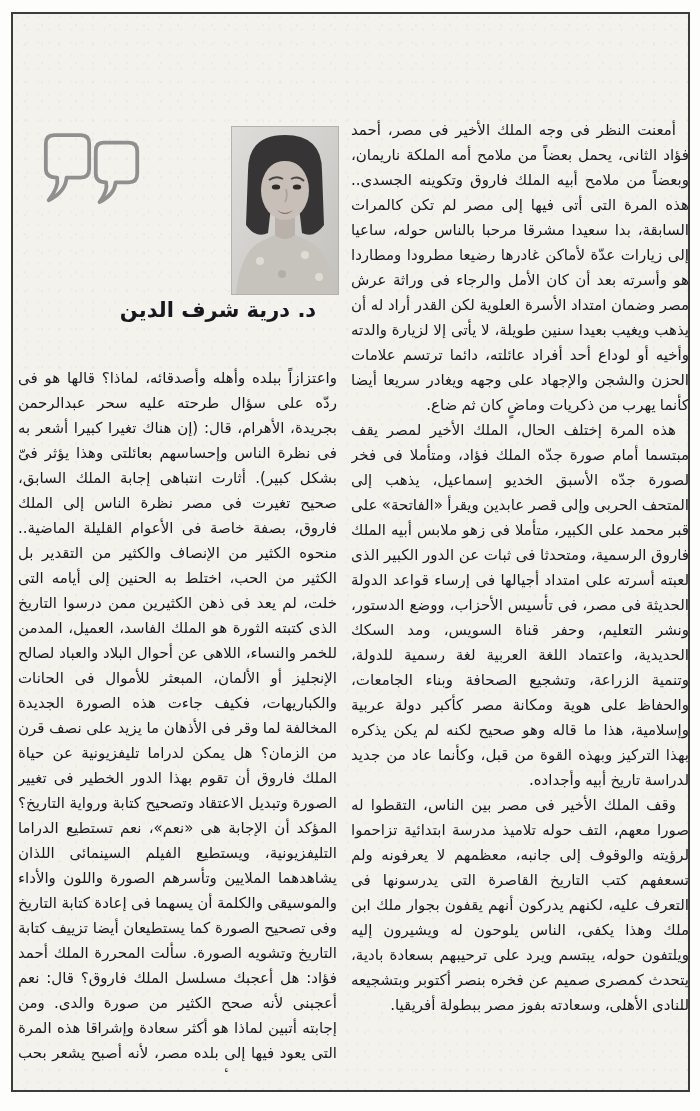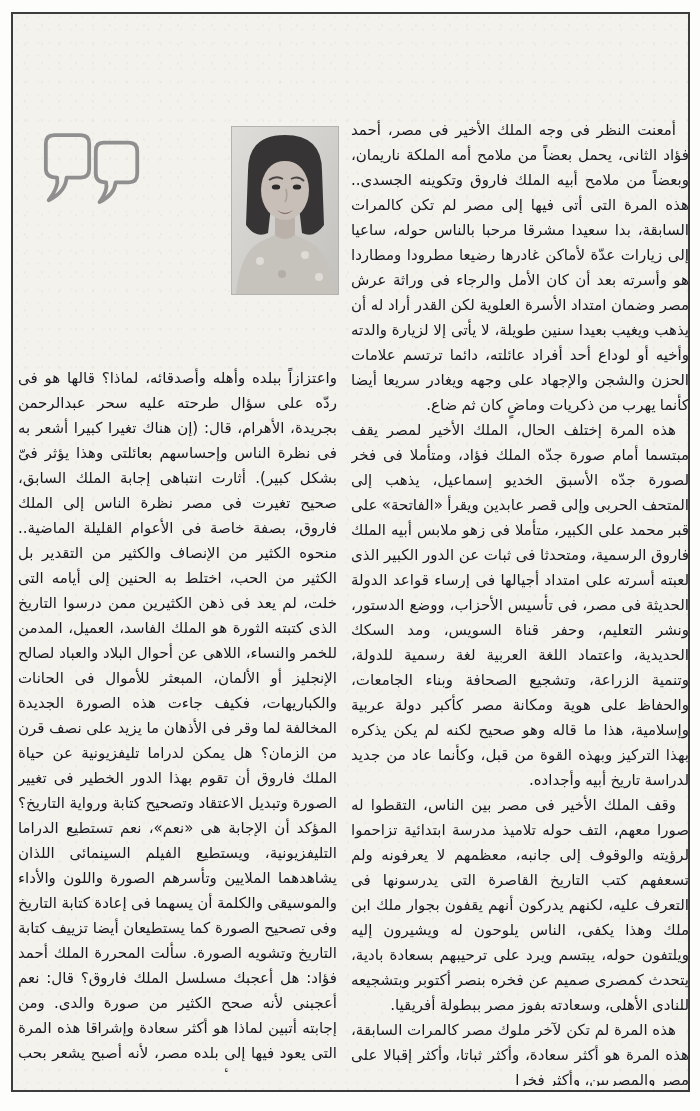--- a/index.html
+++ b/index.html
@@ -92,26 +92,26 @@
       <path d="M54 62 q2 8 -1 13" stroke="#b0a294" stroke-width="1.6" fill="none"></path>
       <path d="M45 83 q8 6 16 0 q-8 8 -16 0 z" fill="#8a625e"></path>
       <path d="M4 167 Q8 124 30 114 L43 108 Q53 116 63 108 L76 114 Q98 124 102 167 Z" fill="#ccc5bc"></path>
       <circle cx="28" cy="134" r="4" fill="#e6e1da"></circle>
       <circle cx="73" cy="128" r="4" fill="#e6e1da"></circle>
       <circle cx="50" cy="147" r="4" fill="#b8b0a5"></circle>
       <circle cx="87" cy="150" r="4" fill="#e6e1da"></circle>
     </svg>
   </div>
 
+  <div class="byline">د. درية شرف الدين</div>
 
 
   <div class="col col-right">
     <p>أمعنت النظر فى وجه الملك الأخير فى مصر، أحمد فؤاد الثانى، يحمل بعضاً من ملامح أمه الملكة ناريمان، وبعضاً من ملامح أبيه الملك فاروق وتكوينه الجسدى.. هذه المرة التى أتى فيها إلى مصر لم تكن كالمرات السابقة، بدا سعيدا مشرقا مرحبا بالناس حوله، ساعيا إلى زيارات عدّة لأماكن غادرها رضيعا مطرودا ومطاردا هو وأسرته بعد أن كان الأمل والرجاء فى وراثة عرش مصر وضمان امتداد الأسرة العلوية لكن القدر أراد له أن يذهب ويغيب بعيدا سنين طويلة، لا يأتى إلا لزيارة والدته وأخيه أو لوداع أحد أفراد عائلته، دائما ترتسم علامات الحزن والشجن والإجهاد على وجهه ويغادر سريعا أيضا كأنما يهرب من ذكريات وماضٍ كان ثم ضاع.</p>
     <p>هذه المرة إختلف الحال، الملك الأخير لمصر يقف مبتسما أمام صورة جدّه الملك فؤاد، ومتأملا فى فخر لصورة جدّه الأسبق الخديو إسماعيل، يذهب إلى المتحف الحربى وإلى قصر عابدين ويقرأ «الفاتحة» على قبر محمد على الكبير، متأملا فى زهو ملابس أبيه الملك فاروق الرسمية، ومتحدثا فى ثبات عن الدور الكبير الذى لعبته أسرته على امتداد أجيالها فى إرساء قواعد الدولة الحديثة فى مصر، فى تأسيس الأحزاب، ووضع الدستور، ونشر التعليم، وحفر قناة السويس، ومد السكك الحديدية، واعتماد اللغة العربية لغة رسمية للدولة، وتنمية الزراعة، وتشجيع الصحافة وبناء الجامعات، والحفاظ على هوية ومكانة مصر كأكبر دولة عربية وإسلامية، هذا ما قاله وهو صحيح لكنه لم يكن يذكره بهذا التركيز وبهذه القوة من قبل، وكأنما عاد من جديد لدراسة تاريخ أبيه وأجداده.</p>
     <p>وقف الملك الأخير فى مصر بين الناس، التقطوا له صورا معهم، التف حوله تلاميذ مدرسة ابتدائية تزاحموا لرؤيته والوقوف إلى جانبه، معظمهم لا يعرفونه ولم تسعفهم كتب التاريخ القاصرة التى يدرسونها فى التعرف عليه، لكنهم يدركون أنهم يقفون بجوار ملك ابن ملك وهذا يكفى، الناس يلوحون له ويشيرون إليه ويلتفون حوله، يبتسم ويرد على ترحيبهم بسعادة بادية، يتحدث كمصرى صميم عن فخره بنصر أكتوبر وبتشجيعه للنادى الأهلى، وسعادته بفوز مصر ببطولة أفريقيا.</p>
-    <p>هذه المرة لم تكن لآخر ملوك مصر كالمرات السابقة، هذه المرة هو أكثر سعادة، وأكثر ثباتا، وأكثر إقبالا على مصر والمصريين، وأكثر فخرا</p>
   </div>
 
   <div class="col col-left">
     <p class="cont">واعتزازاً ببلده وأهله وأصدقائه، لماذا؟ قالها هو فى ردّه على سؤال طرحته عليه سحر عبدالرحمن بجريدة، الأهرام، قال: (إن هناك تغيرا كبيرا أشعر به فى نظرة الناس وإحساسهم بعائلتى وهذا يؤثر فىّ بشكل كبير). أثارت انتباهى إجابة الملك السابق، صحيح تغيرت فى مصر نظرة الناس إلى الملك فاروق، بصفة خاصة فى الأعوام القليلة الماضية.. منحوه الكثير من الإنصاف والكثير من التقدير بل الكثير من الحب، اختلط به الحنين إلى أيامه التى خلت، لم يعد فى ذهن الكثيرين ممن درسوا التاريخ الذى كتبته الثورة هو الملك الفاسد، العميل، المدمن للخمر والنساء، اللاهى عن أحوال البلاد والعباد لصالح الإنجليز أو الألمان، المبعثر للأموال فى الحانات والكباريهات، فكيف جاءت هذه الصورة الجديدة المخالفة لما وقر فى الأذهان ما يزيد على نصف قرن من الزمان؟ هل يمكن لدراما تليفزيونية عن حياة الملك فاروق أن تقوم بهذا الدور الخطير فى تغيير الصورة وتبديل الاعتقاد وتصحيح كتابة ورواية التاريخ؟ المؤكد أن الإجابة هى «نعم»، نعم تستطيع الدراما التليفزيونية، ويستطيع الفيلم السينمائى اللذان يشاهدهما الملايين وتأسرهم الصورة واللون والأداء والموسيقى والكلمة أن يسهما فى إعادة كتابة التاريخ وفى تصحيح الصورة كما يستطيعان أيضا تزييف كتابة التاريخ وتشويه الصورة. سألت المحررة الملك أحمد فؤاد: هل أعجبك مسلسل الملك فاروق؟ قال: نعم أعجبنى لأنه صحح الكثير من صورة والدى. ومن إجابته أتبين لماذا هو أكثر سعادة وإشراقا هذه المرة التى يعود فيها إلى بلده مصر، لأنه أصبح يشعر بحب الناس وتقديرهم لأبيه الذى منحته الدراما التليفزيونية ومنحه العمل الفنى صك البراءة، وأسقطا عنه تهما لاحقته لأكثر من نصف قرن من الزمان.</p>
   </div>
 
 </div>
 
 </body></html>

